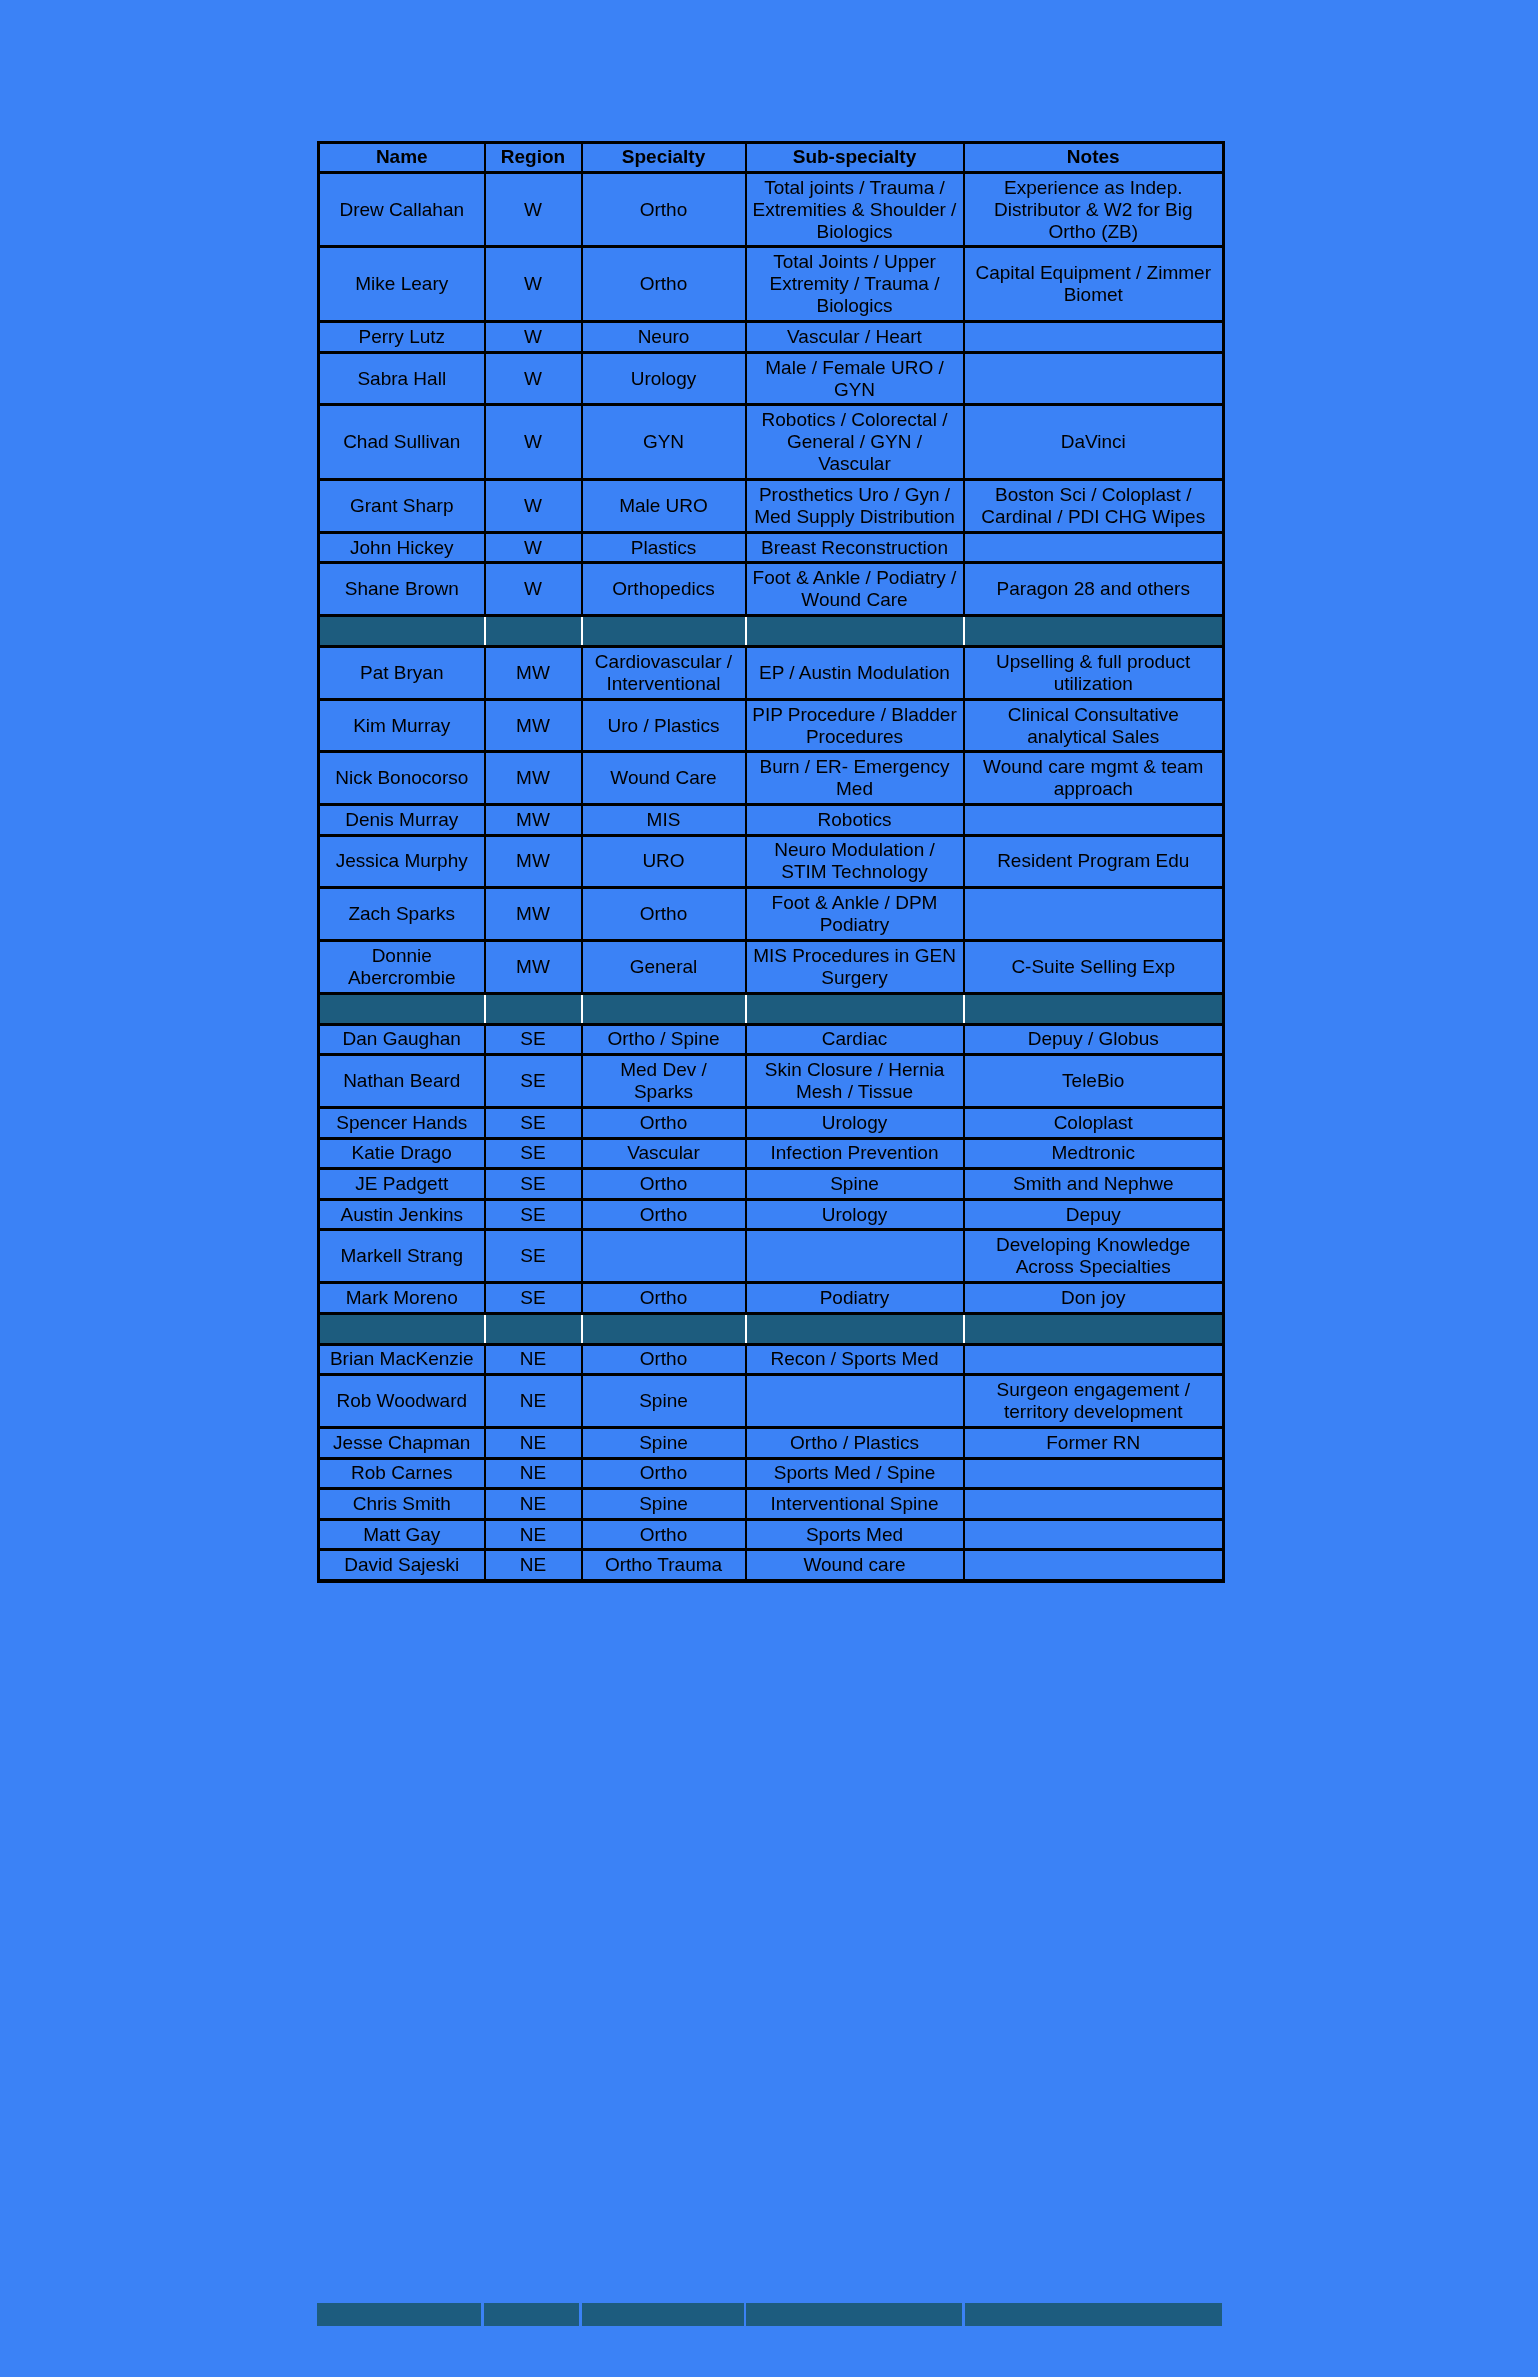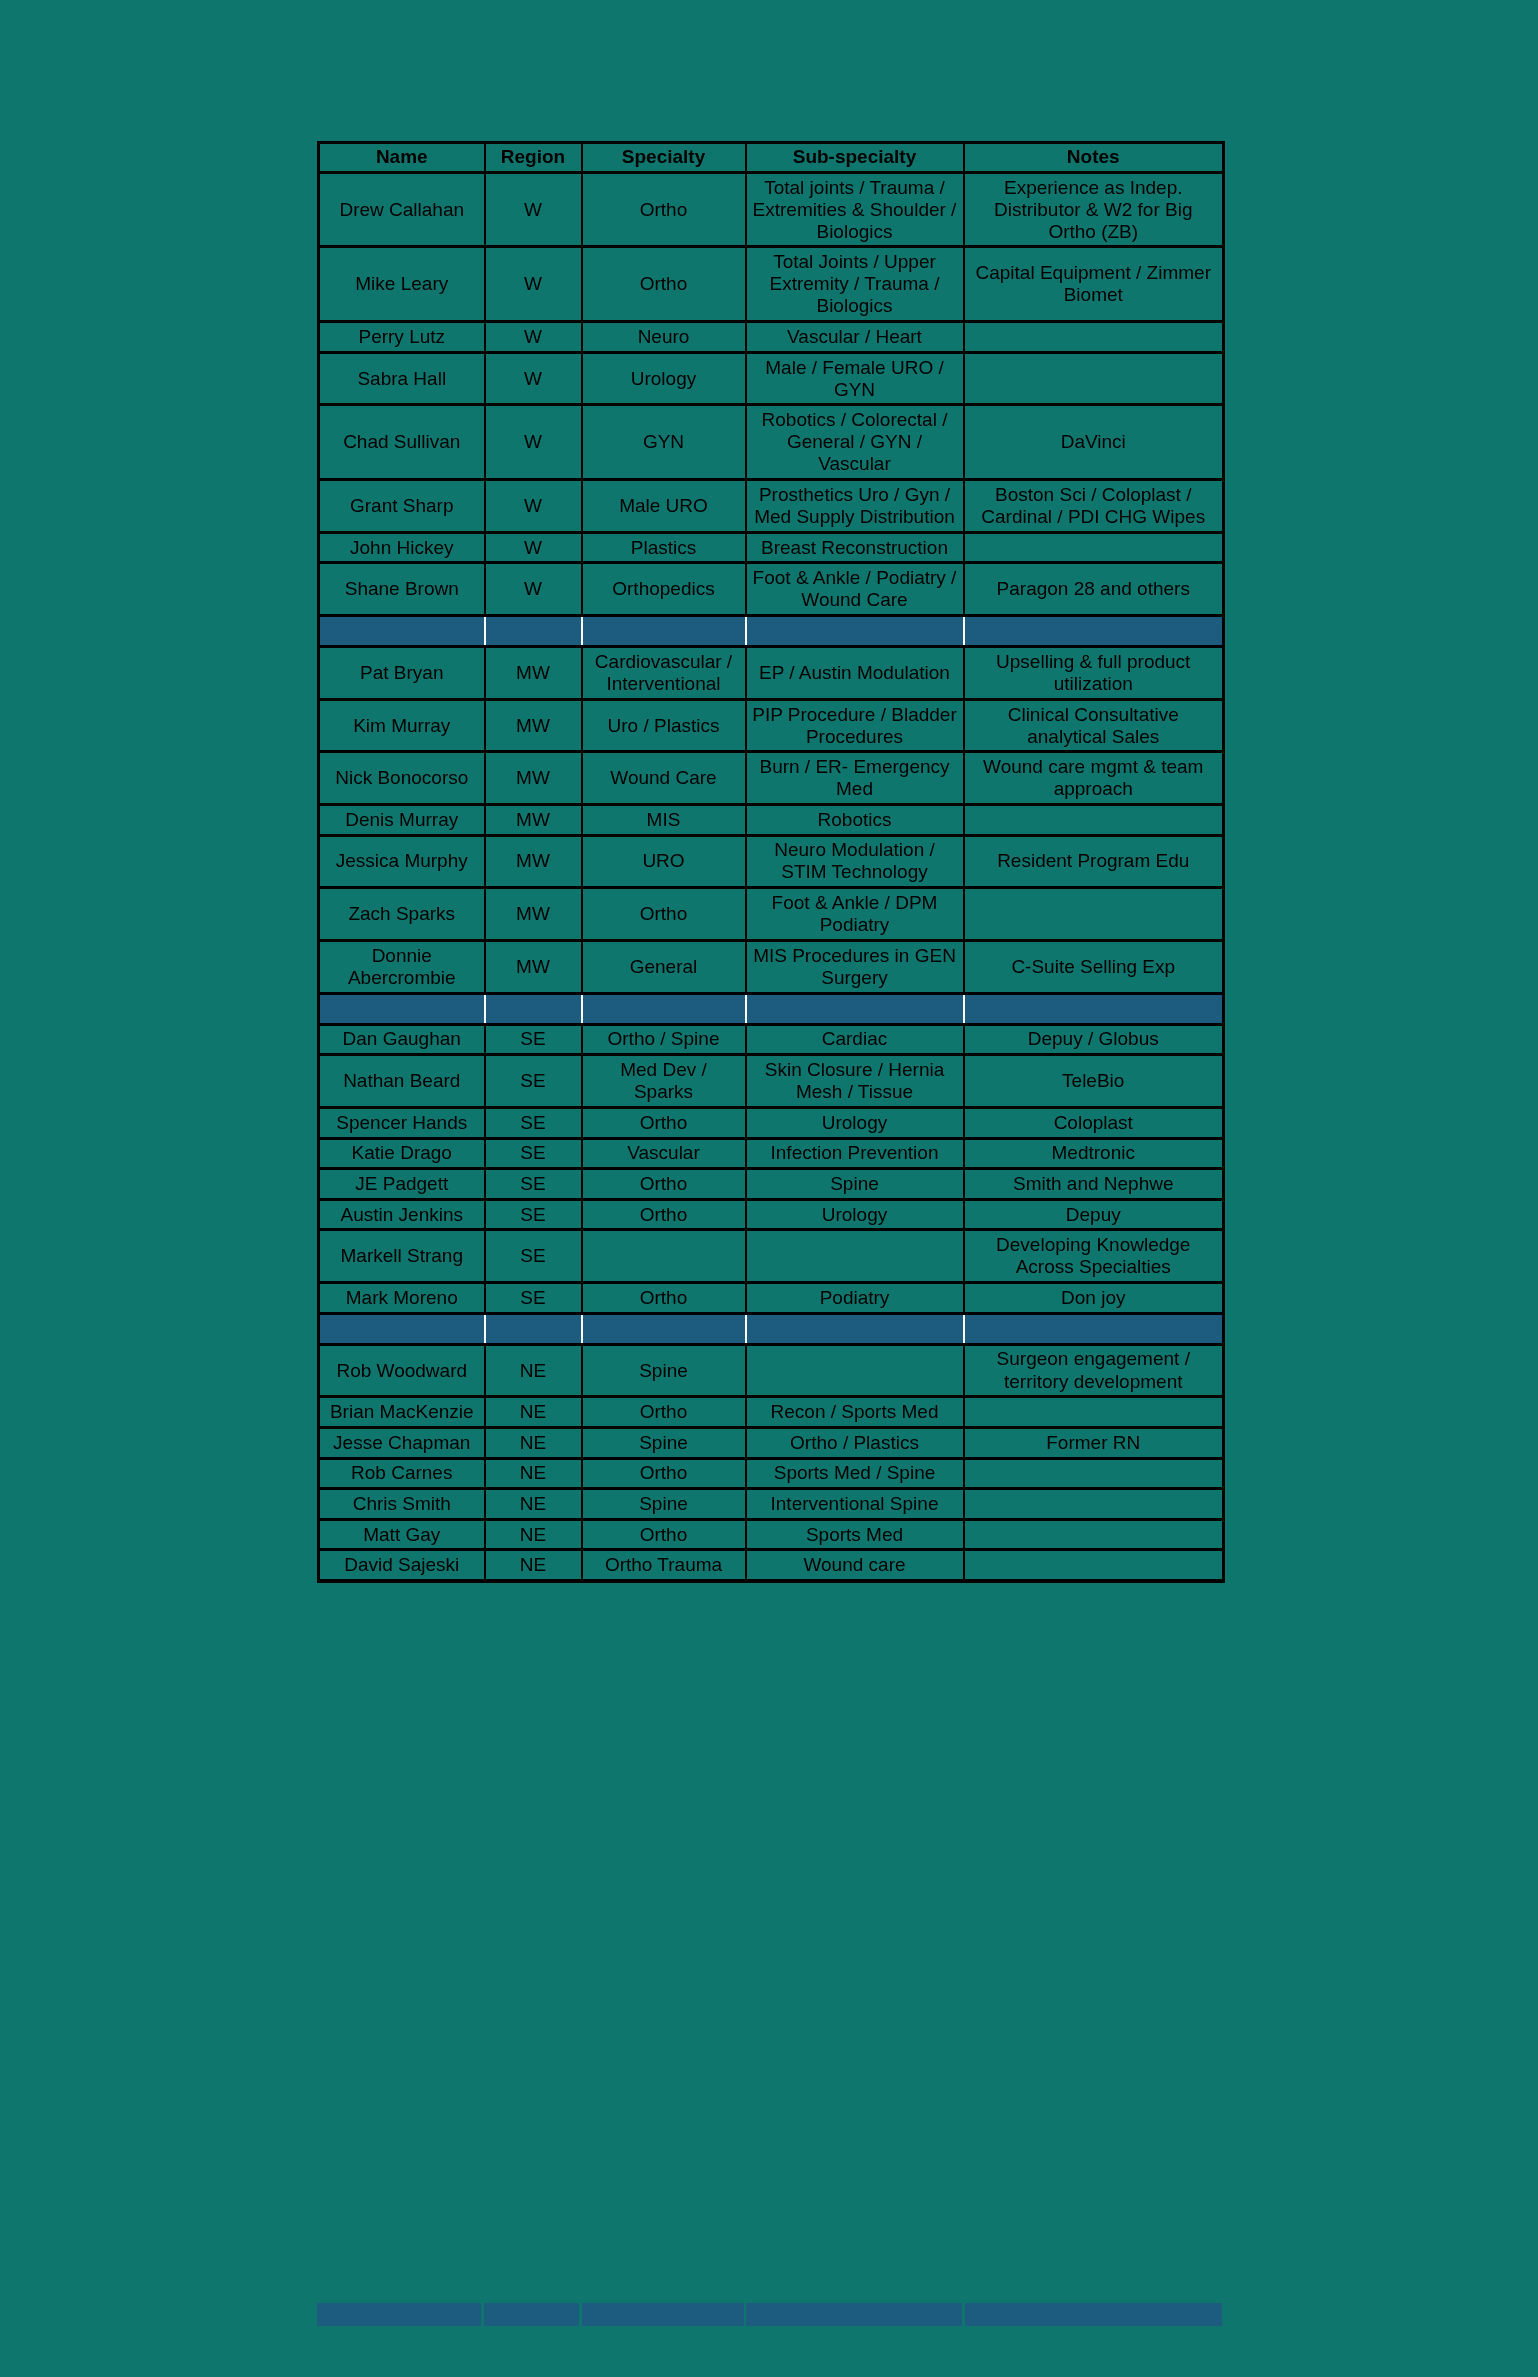--- a/index.html
+++ b/index.html
@@ -5,21 +5,21 @@
   html, body {
     margin: 0;
     padding: 0;
     background: #ffffff;
     font-family: "Liberation Sans", sans-serif;
   }
   .sheet {
     position: relative;
     width: 1538px;
     height: 2377px;
-    background: #0f766e;
+    background: #3b82f6;
     overflow: hidden;
   }
   table.roster {
     position: absolute;
     left: 317px;
     top: 141px;
     width: 905px;
     border-collapse: collapse;
     table-layout: fixed;
     border: 3.5px solid #000000;
@@ -269,32 +269,32 @@
           <td>Don joy</td>
         </tr>
         <tr class="divider-row">
           <td style="background: rgb(29, 92, 126);"></td>
           <td style="background: rgb(29, 92, 126);"></td>
           <td style="background: rgb(29, 92, 126);"></td>
           <td style="background: rgb(29, 92, 126);"></td>
           <td style="background: rgb(29, 92, 126);"></td>
         </tr>
         <tr>
+          <td>Brian MacKenzie</td>
+          <td>NE</td>
+          <td>Ortho</td>
+          <td>Recon / Sports Med</td>
+          <td></td>
+        </tr>
+        <tr>
           <td>Rob Woodward</td>
           <td>NE</td>
           <td>Spine</td>
           <td></td>
           <td>Surgeon engagement / territory development</td>
-        </tr>
-        <tr>
-          <td>Brian MacKenzie</td>
-          <td>NE</td>
-          <td>Ortho</td>
-          <td>Recon / Sports Med</td>
-          <td></td>
         </tr>
         <tr>
           <td>Jesse Chapman</td>
           <td>NE</td>
           <td>Spine</td>
           <td>Ortho / Plastics</td>
           <td>Former RN</td>
         </tr>
         <tr>
           <td>Rob Carnes</td>

